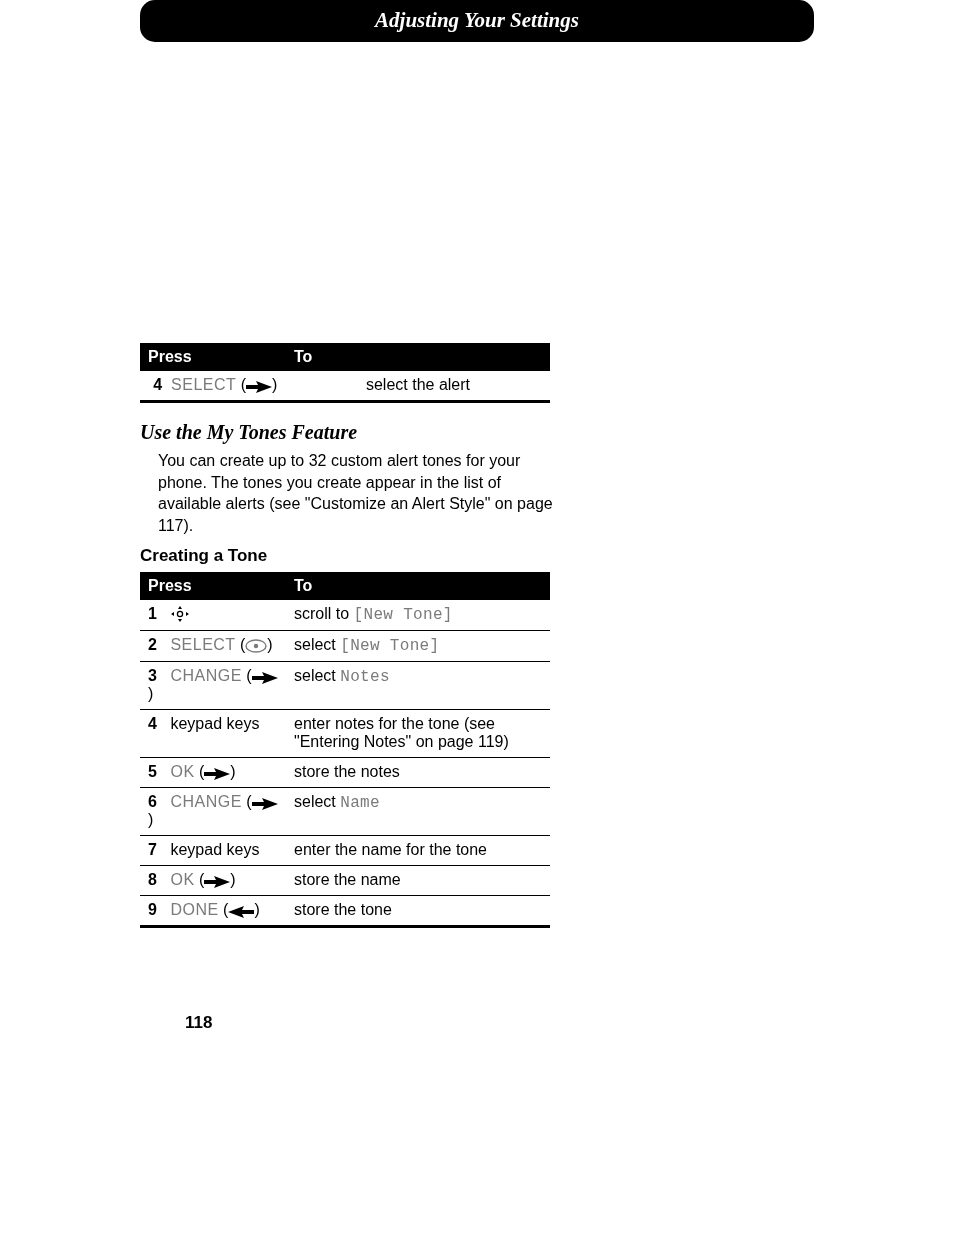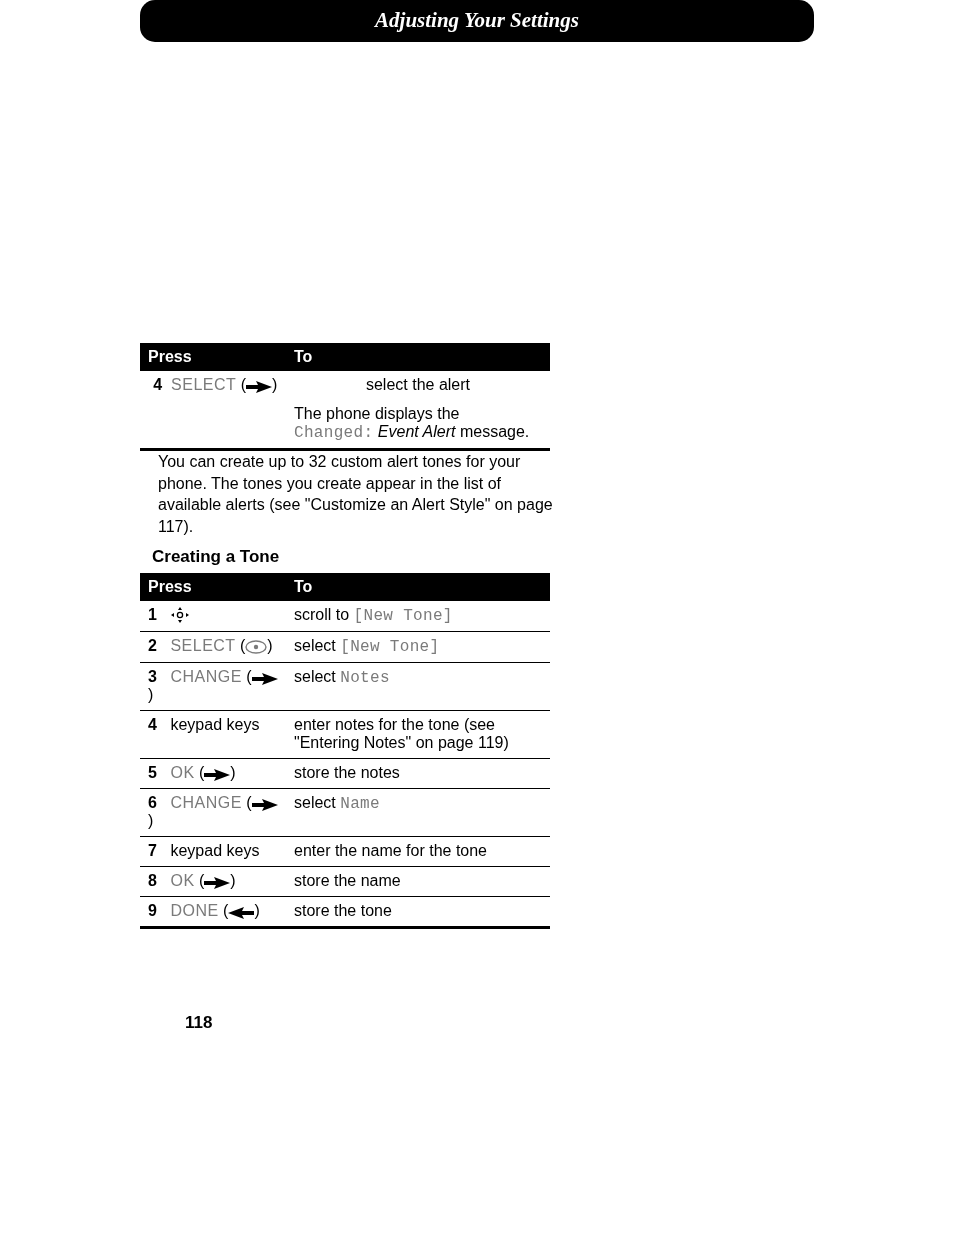--- a/index.html
+++ b/index.html
@@ -1,19 +1,19 @@
 <!DOCTYPE html>
 <html><head>
 <meta charset="utf-8">
 <style>
   html,body{margin:0;padding:0;background:#fff;font-family:"Helvetica Neue",Helvetica,Arial,sans-serif;color:#000;}
   .page{width:954px;height:1235px;position:relative;box-sizing:border-box;padding:275px 140px 0 140px;}
   .title-bar{background:#000;color:#fff;font-family:Georgia,"Times New Roman",serif;font-style:italic;font-weight:bold;font-size:21px;text-align:center;padding:8px 0 9px 0;margin:0 140px 26px 140px;border-radius:15px;}
   .section-h{font-family:Georgia,"Times New Roman",serif;font-style:italic;font-weight:bold;font-size:20px;margin:18px 0 6px 0;}
-  .sub-h{font-weight:bold;font-size:17px;margin:10px 0 6px 12px;}
+  .sub-h{font-weight:bold;font-size:17px;margin:10px 0 6px 0;}
   .body-text{font-size:16px;line-height:1.35;margin:0 0 0 18px;max-width:400px;}
   .ftf-row{display:flex;margin:8px 0 6px 18px;font-size:16px;}
   .ftf-label{font-weight:bold;width:130px;flex:0 0 130px;}
   .ftf-path{flex:1;line-height:1.5;}
   .mono{font-family:"Courier New",monospace;color:#7a7a7a;letter-spacing:.02em;}
   .gt{display:inline-block;margin:0 4px 0 4px;}
   table.steps{border-collapse:collapse;width:410px;font-size:16px;}
   table.steps thead th{background:#000;color:#fff;font-weight:bold;text-align:left;padding:5px 8px 5px 8px;font-size:16px;}
   table.steps thead th:first-child{width:130px;}
   table.steps td{vertical-align:top;padding:5px 8px 6px 8px;border-bottom:1px solid #000;}
@@ -45,29 +45,24 @@
       <tr class="noborder">
         <td>
           <span class="num">4</span>
           <span class="softkey">SELECT</span>
           <span class="paren"> (</span><span class="icon"><svg width="26" height="12" viewBox="0 0 26 12">
                 <path d="M0 6 L16 0 L14 4 L26 4 L26 8 L14 8 L16 12 Z" transform="scale(-1,1) translate(-26,0)" fill="#000"></path>
               </svg></span><span class="paren">)</span>
         </td>
         <td>select the alert</td>
       </tr>
-      <tr>
-        <td></td>
-        <td>
-          <span>The phone displays the </span><span class="mono">Changed:</span><span style="font-style:italic"> Event Alert</span><span> message.</span>
-        </td>
-      </tr>
     </tbody>
   </table>
 
+  <div class="section-h">Use the My Tones Feature</div>
   <p class="body-text">You can create up to 32 custom alert tones for your phone. The tones you create appear in the list of available alerts (see "Customize an Alert Style" on page 117).</p>
 
   <div class="sub-h">Creating a Tone</div>
 
 
   <table class="steps">
     <thead>
       <tr>
         <th>Press</th>
         <th>To</th>

